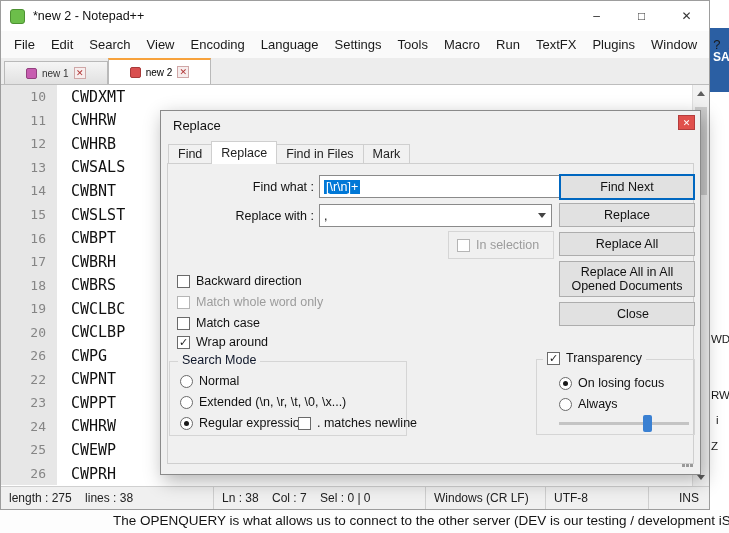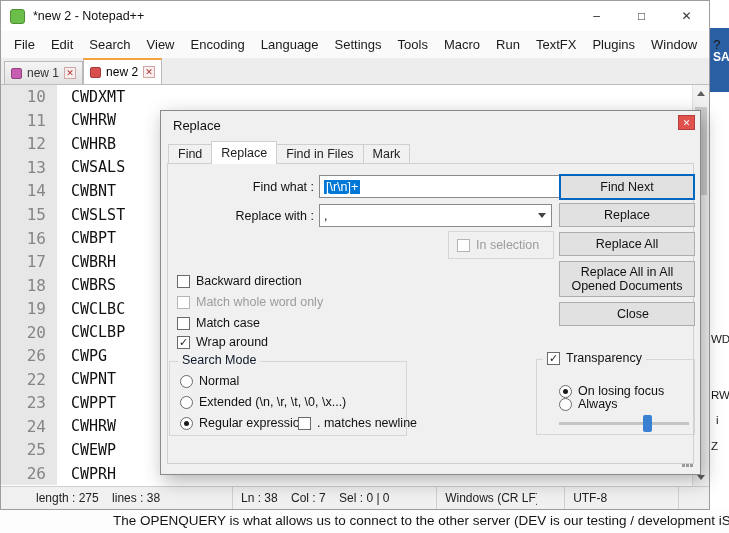--- a/index.html
+++ b/index.html
@@ -24,49 +24,49 @@
   .title-text { margin-left:8px; font-size:12.5px; color:#111; }
   .win-btns { margin-left:auto; display:flex; height:30px; }
   .win-btn { width:45px; height:30px; display:flex; align-items:center; justify-content:center;
              font-size:12px; color:#333; }
   .menubar { height:27px; display:flex; align-items:center; padding-left:5px; background:#fafafa; }
   .menu-item { padding:4px 8px; font-size:13px; color:#1a1a1a; }
   .menu-x { margin-left:auto; margin-right:8px; font-size:12px; color:#111; }
 
   .tabbar { height:27px; background:#ededed; border-bottom:1px solid #bdbdbd;
             display:flex; align-items:flex-end; padding-left:3px; }
-  .doctab { display:flex; align-items:center; gap:5px; height:23px; padding:0 6px;
+  .doctab { display:flex; align-items:center; gap:5px; height:23px; padding:0 21px;
             border:1px solid #b9b9b9; border-bottom:none; background:linear-gradient(#f5f5f5,#e1e1e1);
-            font-size:12px; color:#333; }
+            font-size:10px; color:#333; }
   .doctab.active { background:#fff; height:26px; border-top:2px solid #f7a23c; color:#000; }
   .doc-icon { width:11px; height:11px; border-radius:2px; background:#d94f4f; border:1px solid #a83a3a; }
   .doc-icon.alt { background:#c75db0; border-color:#93417f; }
   .tab-close { font-size:9px; color:#b03535; border:1px solid #cfa7a7; background:#f7eded;
                width:12px; height:12px; line-height:10px; text-align:center; }
   .tab-close::before { content:"✕"; }
 
   .editor { position:absolute; left:0; top:84px; right:17px; bottom:23px; background:#fff; overflow:hidden; }
   .ed-row { display:flex; height:23.55px; align-items:center; }
   .ln { width:56px; height:100%; background:#e7e7e7; color:#858585;
-        font-family:"DejaVu Sans Mono", monospace; font-size:16px;
+        font-family:"DejaVu Sans Mono", monospace; font-size:13px;
         display:flex; align-items:center; justify-content:flex-end; padding-right:11px; }
   .lt { padding-left:14px; font-family:"DejaVu Sans Mono", monospace; font-size:15px; color:#101010; }
 
   .vscroll { position:absolute; top:84px; right:0; width:17px; bottom:23px; background:#f2f2f2;
              border-left:1px solid #e0e0e0; }
   .sarrow { position:absolute; left:0; width:100%; height:17px; display:flex; align-items:center; justify-content:center; }
   .sarrow.up { top:0; } .sarrow.down { bottom:0; }
   .tri-up { width:0;height:0;border-left:4px solid transparent;border-right:4px solid transparent;border-bottom:5px solid #5e5e5e; }
   .tri-down { width:0;height:0;border-left:4px solid transparent;border-right:4px solid transparent;border-top:5px solid #5e5e5e; }
   .sthumb { position:absolute; left:2px; right:2px; top:22px; height:88px; background:#cdcdcd; }
 
   .statusbar { position:absolute; left:0; right:0; bottom:0; height:23px; background:#f0f0f0;
                border-top:1px solid #d0d0d0; display:flex; font-size:12px; color:#222; }
   .sb-sec { display:flex; align-items:center; padding-left:8px; white-space:pre; height:100%;
-            border-left:1px solid #cfcfcf; overflow:hidden;margin-left:27px; }
+            border-left:1px solid #cfcfcf; overflow:hidden; }
   .sb-sec:first-child { border-left:none; }
   .sb-1 { width:212px; } .sb-2 { width:212px; } .sb-3 { width:120px; } .sb-4 { width:103px; }
   .sb-5 { flex:1; padding-left:30px; }
 
   
   .dialog { position:absolute; left:160px; top:110px; width:541px; height:365px; background:#f0f0f0;
             border:1px solid #8a8a8a; box-shadow:3px 6px 18px rgba(0,0,0,.30); z-index:20; font-size:12.5px; }
   .dlg-title { position:absolute; left:12px; top:7px; font-size:13px; color:#111; }
   .dlg-close { position:absolute; right:5px; top:4px; width:17px; height:15px; background:#e0504c;
                border:1px solid #b43c3c; color:#fff; font-size:9px; display:flex; align-items:center; justify-content:center; }
@@ -342,21 +342,21 @@
         <span class="cb"></span>
         <span class="cblabel">. matches newline</span>
       </div>
     </div>
 
     <div class="ctl groupbox" style="left:375px; top:248px; width:159px; height:76px;">
       <div class="tr-caption">
         <span class="cb checked"></span>
         <span class="cblabel">Transparency</span>
       </div>
-      <div class="cbrow" style="position:absolute; left:22px; top:24px;">
+      <div class="cbrow" style="position:absolute; left:22px; top:16px;">
         <span class="radio selected"></span>
         <span class="cblabel">On losing focus</span>
       </div>
       <div class="cbrow" style="position:absolute; left:22px; top:37px;">
         <span class="radio"></span>
         <span class="cblabel">Always</span>
       </div>
       <div class="slider-track">
         <span class="slider-thumb"></span>
       </div>

